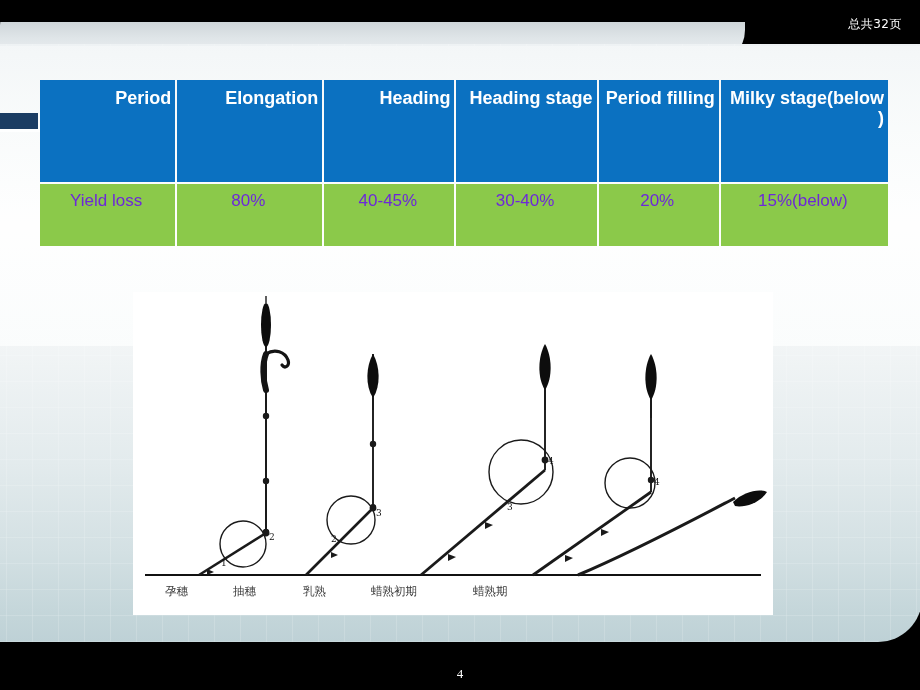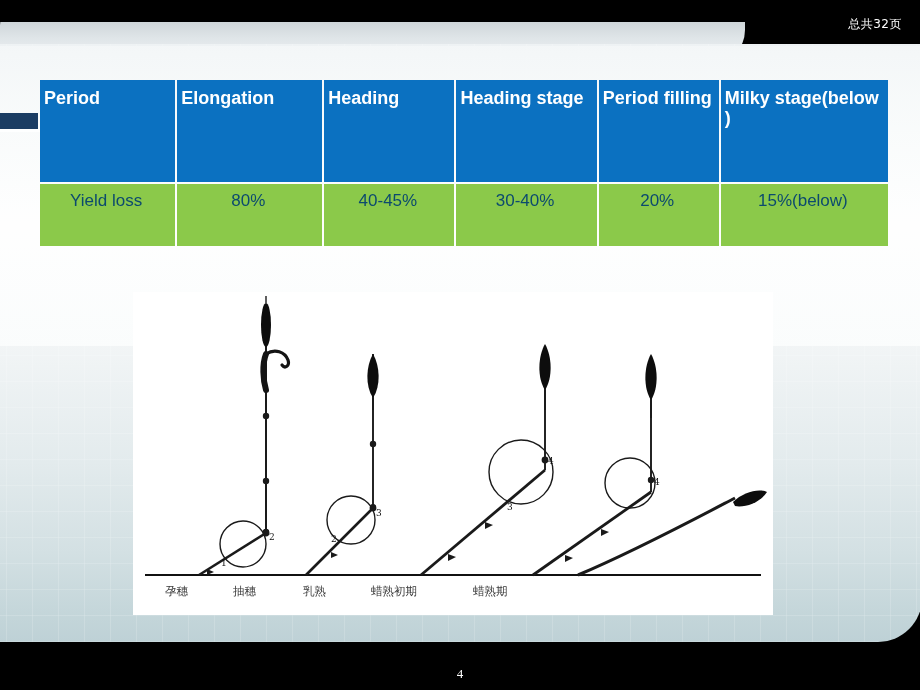--- a/index.html
+++ b/index.html
@@ -153,29 +153,29 @@
     border-spacing: 2px;
     width: 852px;
     table-layout: fixed;
   }
   table.data th {
     background: #0b71c1;
     color: #ffffff;
     font-weight: bold;
     font-size: 18px;
     line-height: 1.12;
-    text-align: left;
+    text-align: right;
     vertical-align: top;
     padding: 8px 4px 0 4px;
     height: 102px;
     box-sizing: border-box;
   }
   table.data td {
     background: #8bc94a;
-    color: #0c4a6e;
+    color: #6d28d9;
     font-weight: normal;
     font-size: 17px;
     line-height: 1.12;
     text-align: center;
     vertical-align: top;
     padding: 7px 7px 0 4px;
     height: 62px;
     box-sizing: border-box;
   }
 

